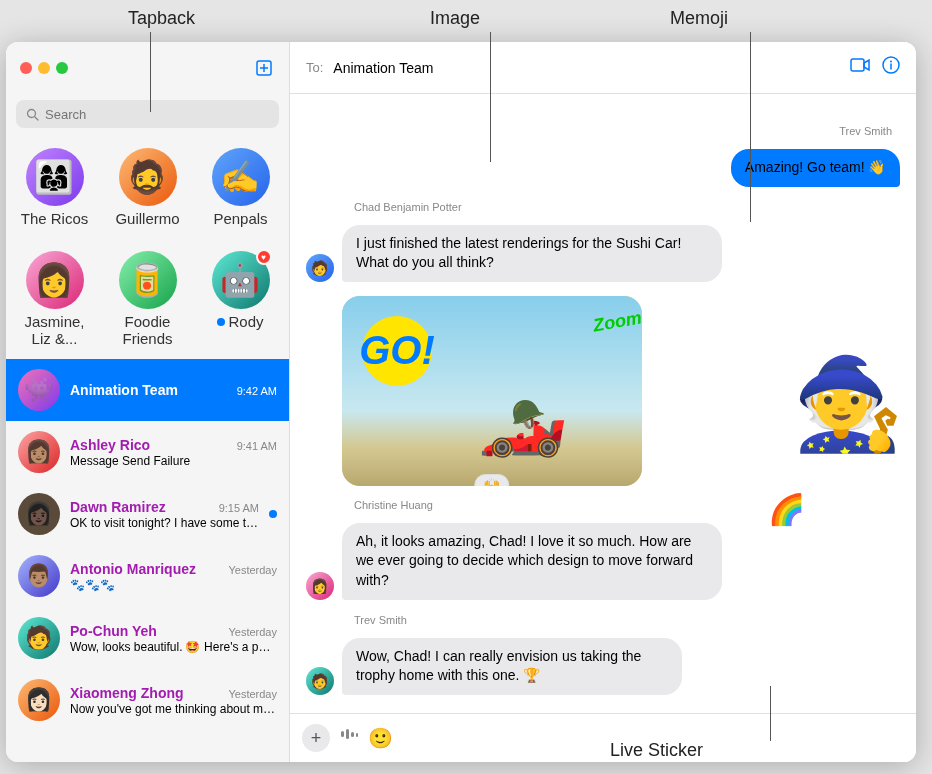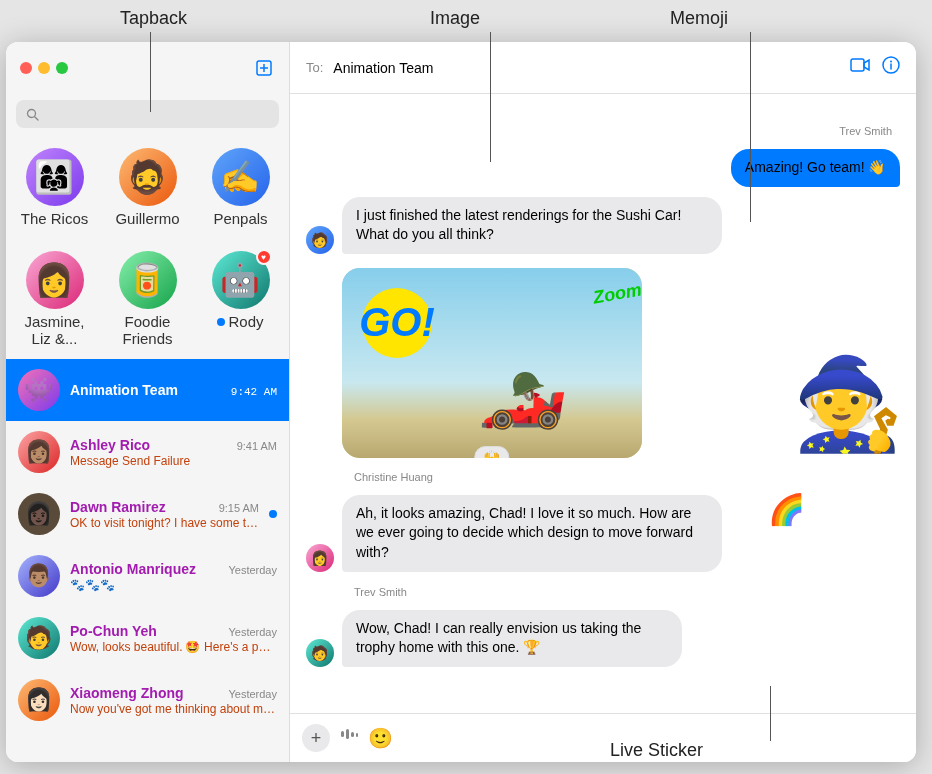--- a/index.html
+++ b/index.html
@@ -205,30 +205,30 @@
     }
     .conv-name {
       font-size: 14px;
       font-weight: 600;
       color: #a21caf;
       white-space: nowrap;
       overflow: hidden;
       text-overflow: ellipsis;
     }
     .conv-item.active .conv-name { color: #fff; }
-    .conv-item.active .conv-time { color: #fff; font-family: Liberation Mono, monospace; }
+    .conv-item.active .conv-time { color: #fff; }
     .conv-item.active .conv-preview { color: rgba(255,255,255,0.85); }
     .conv-time {
       font-size: 11px;
       color: #888;
       flex-shrink: 0;
     }
     .conv-preview {
       font-size: 12px;
-      color: #c2410c;
+      color: #000000;
       white-space: nowrap;
       overflow: hidden;
       text-overflow: ellipsis;
       margin-top: 1px;
     }
     .dot-unread {
       width: 8px;
       height: 8px;
       background: #007aff;
       border-radius: 50%;
@@ -423,21 +423,21 @@
     .av-pink { background: linear-gradient(135deg, #f9a8d4, #db2777); }
     .av-green { background: linear-gradient(135deg, #86efac, #16a34a); }
     .av-teal { background: linear-gradient(135deg, #5eead4, #0f766e); }
     .av-red { background: linear-gradient(135deg, #fca5a5, #dc2626); }
     .av-indigo { background: linear-gradient(135deg, #a5b4fc, #4338ca); }
     .av-anim { background: linear-gradient(135deg, #f472b6, #7c3aed); }
   </style>
 </head>
 <body>
 
-<div class="annotation" style="top: 8px; left: 120px;">Tapback</div>
+<div class="annotation" style="top: 8px; left: 128px;">Tapback</div>
 <div class="annotation" style="top: 8px; left: 430px;">Image</div>
 <div class="annotation" style="top: 8px; left: 670px;">Memoji</div>
 <div class="annotation" style="top: 740px; left: 610px;">Live Sticker</div>
 
 <div class="annotation-line" style="top: 32px; left: 150px; height: 80px;"></div>
 <div class="annotation-line" style="top: 32px; left: 490px; height: 130px;"></div>
 <div class="annotation-line" style="top: 32px; left: 750px; height: 190px;"></div>
 <div class="annotation-line" style="top: 686px; left: 770px; height: 55px;"></div>
 
 <div class="app-window">
@@ -456,20 +456,21 @@
           <line x1="9" y1="5" x2="9" y2="13" stroke="#007aff" stroke-width="1.5"></line>
         </svg>
       </div>
     </div>
 
     <div class="search-bar">
       <svg class="search-icon-svg" viewBox="0 0 13 13" fill="none">
         <circle cx="5.5" cy="5.5" r="4" stroke="#888" stroke-width="1.3"></circle>
         <line x1="8.7" y1="8.7" x2="12" y2="12" stroke="#888" stroke-width="1.3" stroke-linecap="round"></line>
       </svg>
+      <input class="search-input" type="text" placeholder="Search" style="">
     </div>
 
     <div class="pinned-row">
       <div class="pinned-contact">
         <div class="avatar-wrapper">
           <div class="avatar av-purple">
             <span style="font-size:32px">👩‍👩‍👧</span>
           </div>
         </div>
         <span class="contact-name">The Ricos</span>
@@ -626,20 +627,21 @@
       </div>
     </div>
 
     <div class="chat-messages">
 
       <div class="sender-label" style="text-align:right; padding-right: 8px;">Trev Smith</div>
       <div class="msg-row right">
         <div class="bubble outgoing">Amazing! Go team! 👋</div>
       </div>
 
+      <div class="sender-label left">Chad Benjamin Potter</div>
       <div class="msg-row">
         <div class="msg-avatar av-blue">🧑</div>
         <div class="bubble incoming">I just finished the latest renderings for the Sushi Car! What do you all think?</div>
       </div>
 
       <div class="msg-row" style="align-items:flex-start; margin-top:4px;">
         <div class="msg-avatar av-blue" style="visibility:hidden;">🧑</div>
         <div class="image-bubble" style="position:relative;">
           <div class="image-bubble-inner">
 

